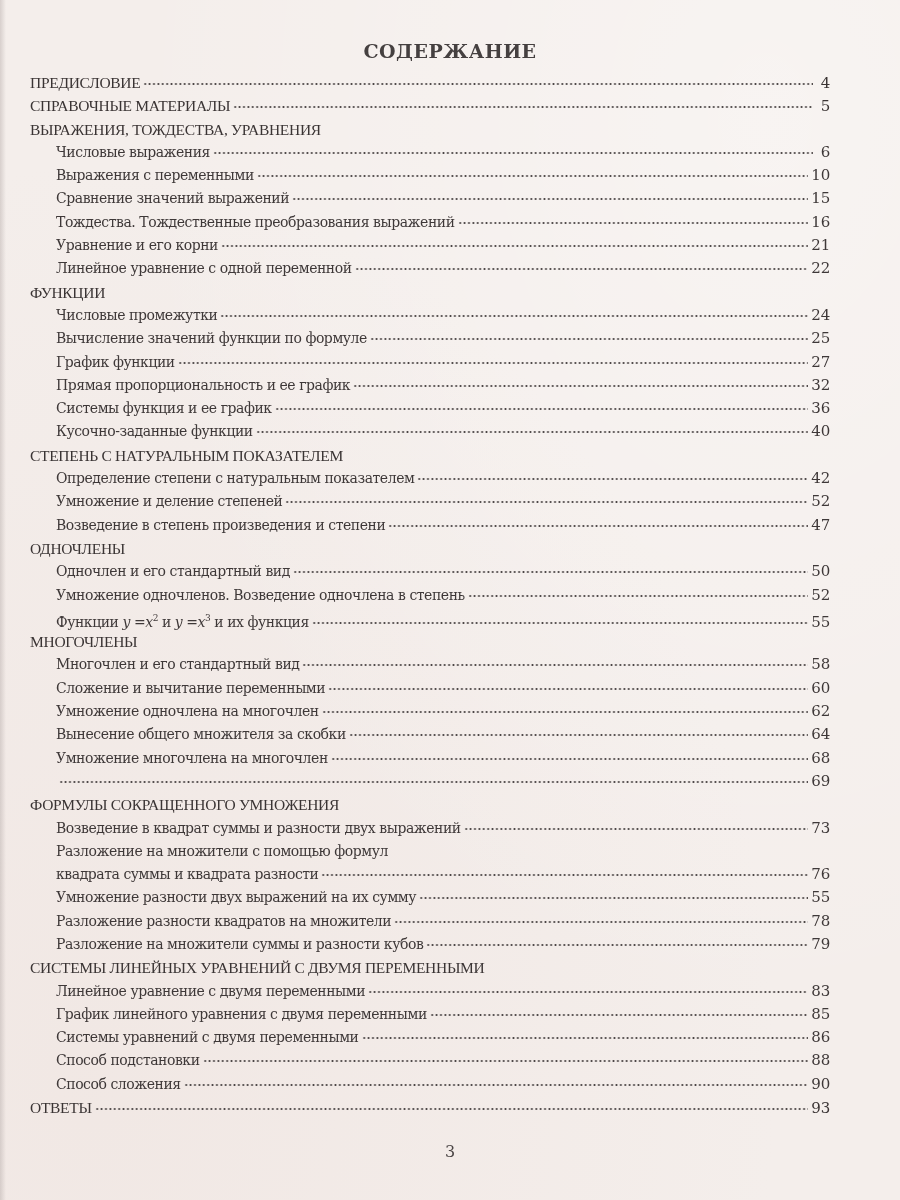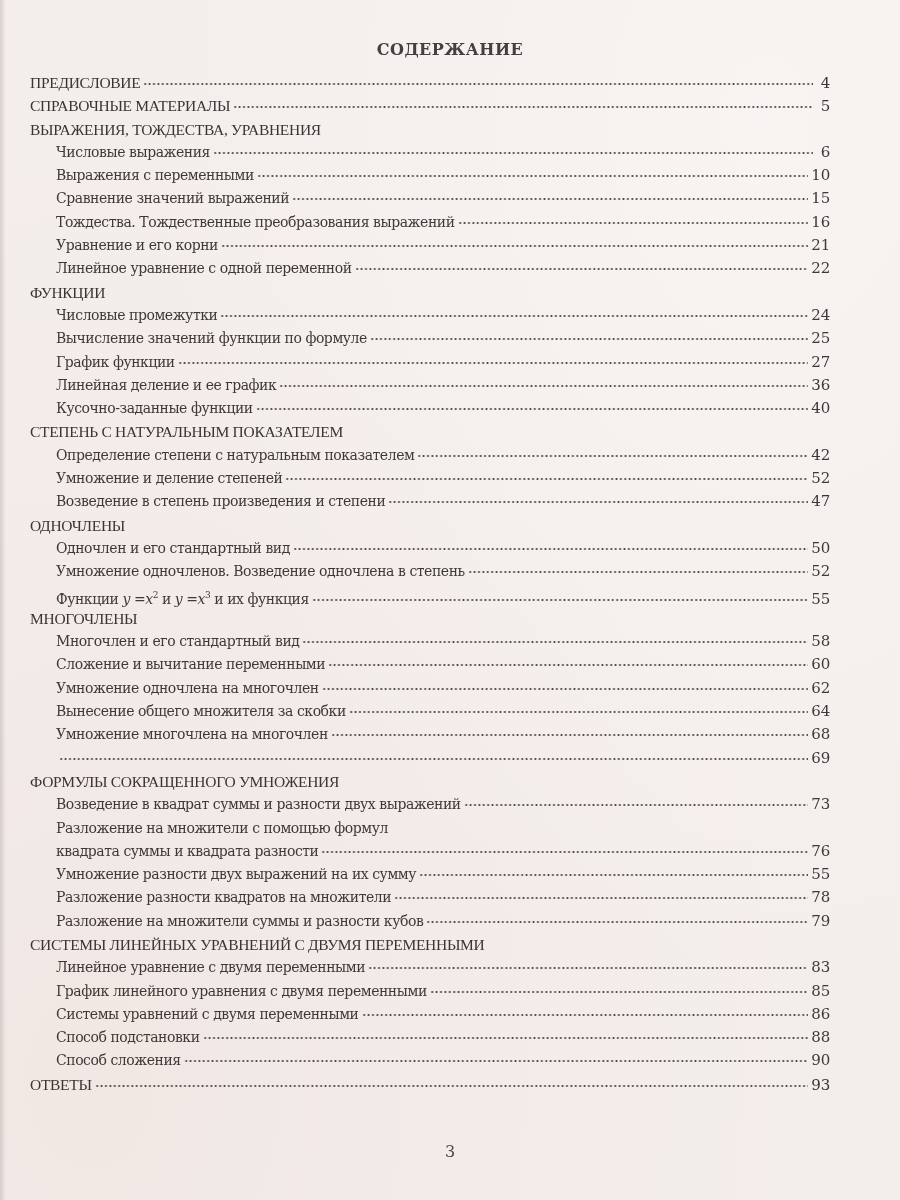--- a/index.html
+++ b/index.html
@@ -17,21 +17,21 @@
       radial-gradient(ellipse at 10% 90%, rgba(235,220,215,0.35), transparent 60%);
   }
   .left-shade {
     position: absolute; left: 0; top: 0; width: 6px; height: 1200px;
     background: linear-gradient(to right, rgba(180,170,168,0.45), rgba(180,170,168,0));
   }
   .title {
     position: absolute; top: 40px; left: 0; width: 900px;
     text-align: center;
     font-family: "DejaVu Serif", serif;
-    font-weight: bold; font-size: 16px; letter-spacing: 0.5px;
+    font-weight: bold; font-size: 19px; letter-spacing: 0.5px;
     color: #454040;
   }
   .toc {
     position: absolute; top: 71px; left: 22px; width: 800px; margin-left: 8px;
   }
   .row {
     display: flex; align-items: baseline;
     height: 23.3px; line-height: 23.3px;
     white-space: nowrap;
   }
@@ -128,21 +128,26 @@
       <span class="label">Вычисление значений функции по формуле</span>
       <span class="leader"></span>
       <span class="page-num">25</span>
     </div>
     <div class="row item">
       <span class="label">График функции</span>
       <span class="leader"></span>
       <span class="page-num">27</span>
     </div>
     <div class="row item">
-      <span class="label">Линейная деление и ее график</span>
+      <span class="label">Прямая пропорциональность и ее график</span>
+      <span class="leader"></span>
+      <span class="page-num">32</span>
+    </div>
+    <div class="row item">
+      <span class="label">Системы функция и ее график</span>
       <span class="leader"></span>
       <span class="page-num">36</span>
     </div>
     <div class="row item">
       <span class="label">Кусочно-заданные функции</span>
       <span class="leader"></span>
       <span class="page-num">40</span>
     </div>
 
     <div class="row section">

